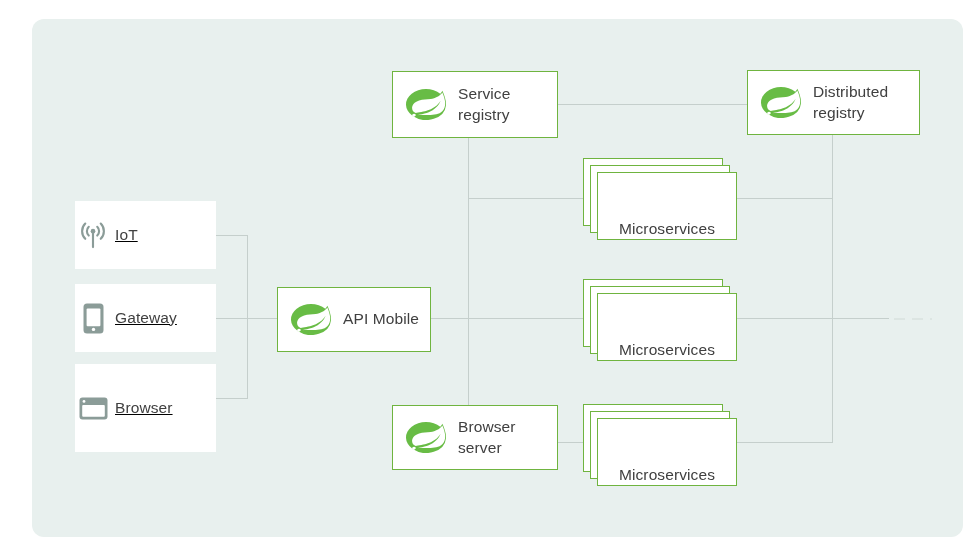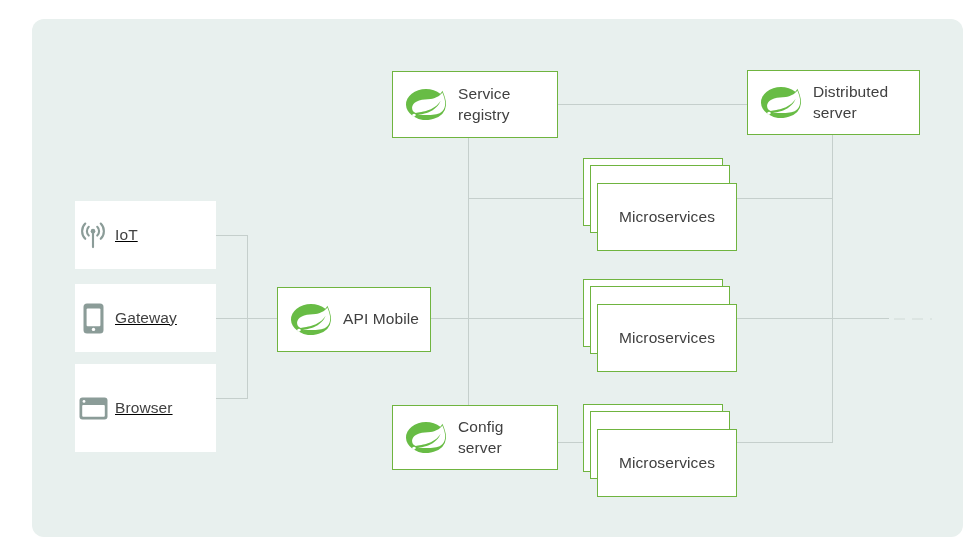--- a/index.html
+++ b/index.html
@@ -11,21 +11,21 @@
   .node.spring{border:1.5px solid #6fb43f;padding-left:13px;gap:12px;}
   .node.client{gap:4px;text-decoration:underline;}
   .nlabel{font-size:15.5px;line-height:1.32;color:#404040;letter-spacing:.1px;}
   .node.spring .nlabel{max-width:82px;}
   .logo{display:flex;align-items:center;flex:0 0 auto;}
   .cicon{display:flex;align-items:center;justify-content:center;width:36px;flex:0 0 auto;}
   .stack{position:absolute;z-index:2;}
   .card{position:absolute;width:140px;height:68px;background:#ffffff;border:1.5px solid #6fb43f;box-sizing:border-box;}
   .c1{left:0;top:0;}
   .c2{left:7px;top:7px;}
-  .c3{left:14px;top:14px;display:flex;align-items:center;justify-content:center;margin-top:11px;}
+  .c3{left:14px;top:14px;display:flex;align-items:flex-end;justify-content:center;}
   .c3 .nlabel{text-align:center;}
 </style>
 </head>
 <body>
 
 <div class="canvas">
 
   <div class="panel"></div>
 
   <svg class="edges" shape-rendering="crispEdges">
@@ -52,39 +52,39 @@
     </span>
     <span class="nlabel">Service registry</span>
   </div>
 
   <div class="node spring" style="left:747px;top:70px;width:173px;height:65px">
     <span class="logo">
       <svg width="40" height="31" viewBox="0 0 24 24" preserveAspectRatio="none">
         <path fill="#68bc45" d="M21.8537 1.4158a10.4504 10.4504 0 0 1-1.284 2.2471A11.9666 11.9666 0 1 0 3.8518 20.7757l.4445.3951a11.9543 11.9543 0 0 0 19.6316-8.297c.3457-3.0126-.568-6.8649-2.0742-11.458zM5.5805 20.8745a1.0174 1.0174 0 1 1-.1482-1.4323 1.0297 1.0297 0 0 1 .1482 1.4323zm16.1993-3.5806c-2.9385 3.9263-9.2602 2.5928-13.2359 2.7904 0 0-.7161.0494-1.4323.1481 0 0 .2717-.1234.6174-.2469 2.8398-.9877 4.1732-1.1851 5.9018-2.0742 3.2349-1.6545 6.4698-5.2843 7.1118-9.0379-1.2345 3.6053-4.9882 6.7167-8.3959 7.9759-2.3459.8643-6.5685 1.7037-6.5685 1.7037l-.1729-.0988c-2.8645-1.4076-2.9632-7.6302 2.2718-9.6303 2.2966-.889 4.4696-.395 6.9637-.9877 2.6422-.6174 5.7288-2.5928 6.963-5.1843 1.3828 4.1486 3.0619 10.5443-.0247 14.6435z"></path>
       </svg>
     </span>
-    <span class="nlabel">Distributed server</span>
+    <span class="nlabel">Distributed registry</span>
   </div>
 
   <div class="node spring" style="left:277px;top:287px;width:154px;height:65px">
     <span class="logo">
       <svg width="40" height="31" viewBox="0 0 24 24" preserveAspectRatio="none">
         <path fill="#68bc45" d="M21.8537 1.4158a10.4504 10.4504 0 0 1-1.284 2.2471A11.9666 11.9666 0 1 0 3.8518 20.7757l.4445.3951a11.9543 11.9543 0 0 0 19.6316-8.297c.3457-3.0126-.568-6.8649-2.0742-11.458zM5.5805 20.8745a1.0174 1.0174 0 1 1-.1482-1.4323 1.0297 1.0297 0 0 1 .1482 1.4323zm16.1993-3.5806c-2.9385 3.9263-9.2602 2.5928-13.2359 2.7904 0 0-.7161.0494-1.4323.1481 0 0 .2717-.1234.6174-.2469 2.8398-.9877 4.1732-1.1851 5.9018-2.0742 3.2349-1.6545 6.4698-5.2843 7.1118-9.0379-1.2345 3.6053-4.9882 6.7167-8.3959 7.9759-2.3459.8643-6.5685 1.7037-6.5685 1.7037l-.1729-.0988c-2.8645-1.4076-2.9632-7.6302 2.2718-9.6303 2.2966-.889 4.4696-.395 6.9637-.9877 2.6422-.6174 5.7288-2.5928 6.963-5.1843 1.3828 4.1486 3.0619 10.5443-.0247 14.6435z"></path>
       </svg>
     </span>
     <span class="nlabel">API Mobile</span>
   </div>
 
   <div class="node spring" style="left:392px;top:405px;width:166px;height:65px">
     <span class="logo">
       <svg width="40" height="31" viewBox="0 0 24 24" preserveAspectRatio="none">
         <path fill="#68bc45" d="M21.8537 1.4158a10.4504 10.4504 0 0 1-1.284 2.2471A11.9666 11.9666 0 1 0 3.8518 20.7757l.4445.3951a11.9543 11.9543 0 0 0 19.6316-8.297c.3457-3.0126-.568-6.8649-2.0742-11.458zM5.5805 20.8745a1.0174 1.0174 0 1 1-.1482-1.4323 1.0297 1.0297 0 0 1 .1482 1.4323zm16.1993-3.5806c-2.9385 3.9263-9.2602 2.5928-13.2359 2.7904 0 0-.7161.0494-1.4323.1481 0 0 .2717-.1234.6174-.2469 2.8398-.9877 4.1732-1.1851 5.9018-2.0742 3.2349-1.6545 6.4698-5.2843 7.1118-9.0379-1.2345 3.6053-4.9882 6.7167-8.3959 7.9759-2.3459.8643-6.5685 1.7037-6.5685 1.7037l-.1729-.0988c-2.8645-1.4076-2.9632-7.6302 2.2718-9.6303 2.2966-.889 4.4696-.395 6.9637-.9877 2.6422-.6174 5.7288-2.5928 6.963-5.1843 1.3828 4.1486 3.0619 10.5443-.0247 14.6435z"></path>
       </svg>
     </span>
-    <span class="nlabel">Config server</span>
+    <span class="nlabel">Browser server</span>
   </div>
 
   <div class="node client" style="left:75px;top:201px;width:141px;height:68px">
     <span class="cicon">
       <svg width="36" height="29" viewBox="0 0 36 30">
         <g stroke="#8b9c98" stroke-width="2.2" fill="none" stroke-linecap="round">
           <path d="M13.6 15 A6.3 6.3 0 0 1 13.6 6"></path>
           <path d="M10 18.4 A11.2 11.2 0 0 1 10 2.6"></path>
           <path d="M22.4 6 A6.3 6.3 0 0 1 22.4 15"></path>
           <path d="M26 2.6 A11.2 11.2 0 0 1 26 18.4"></path>

